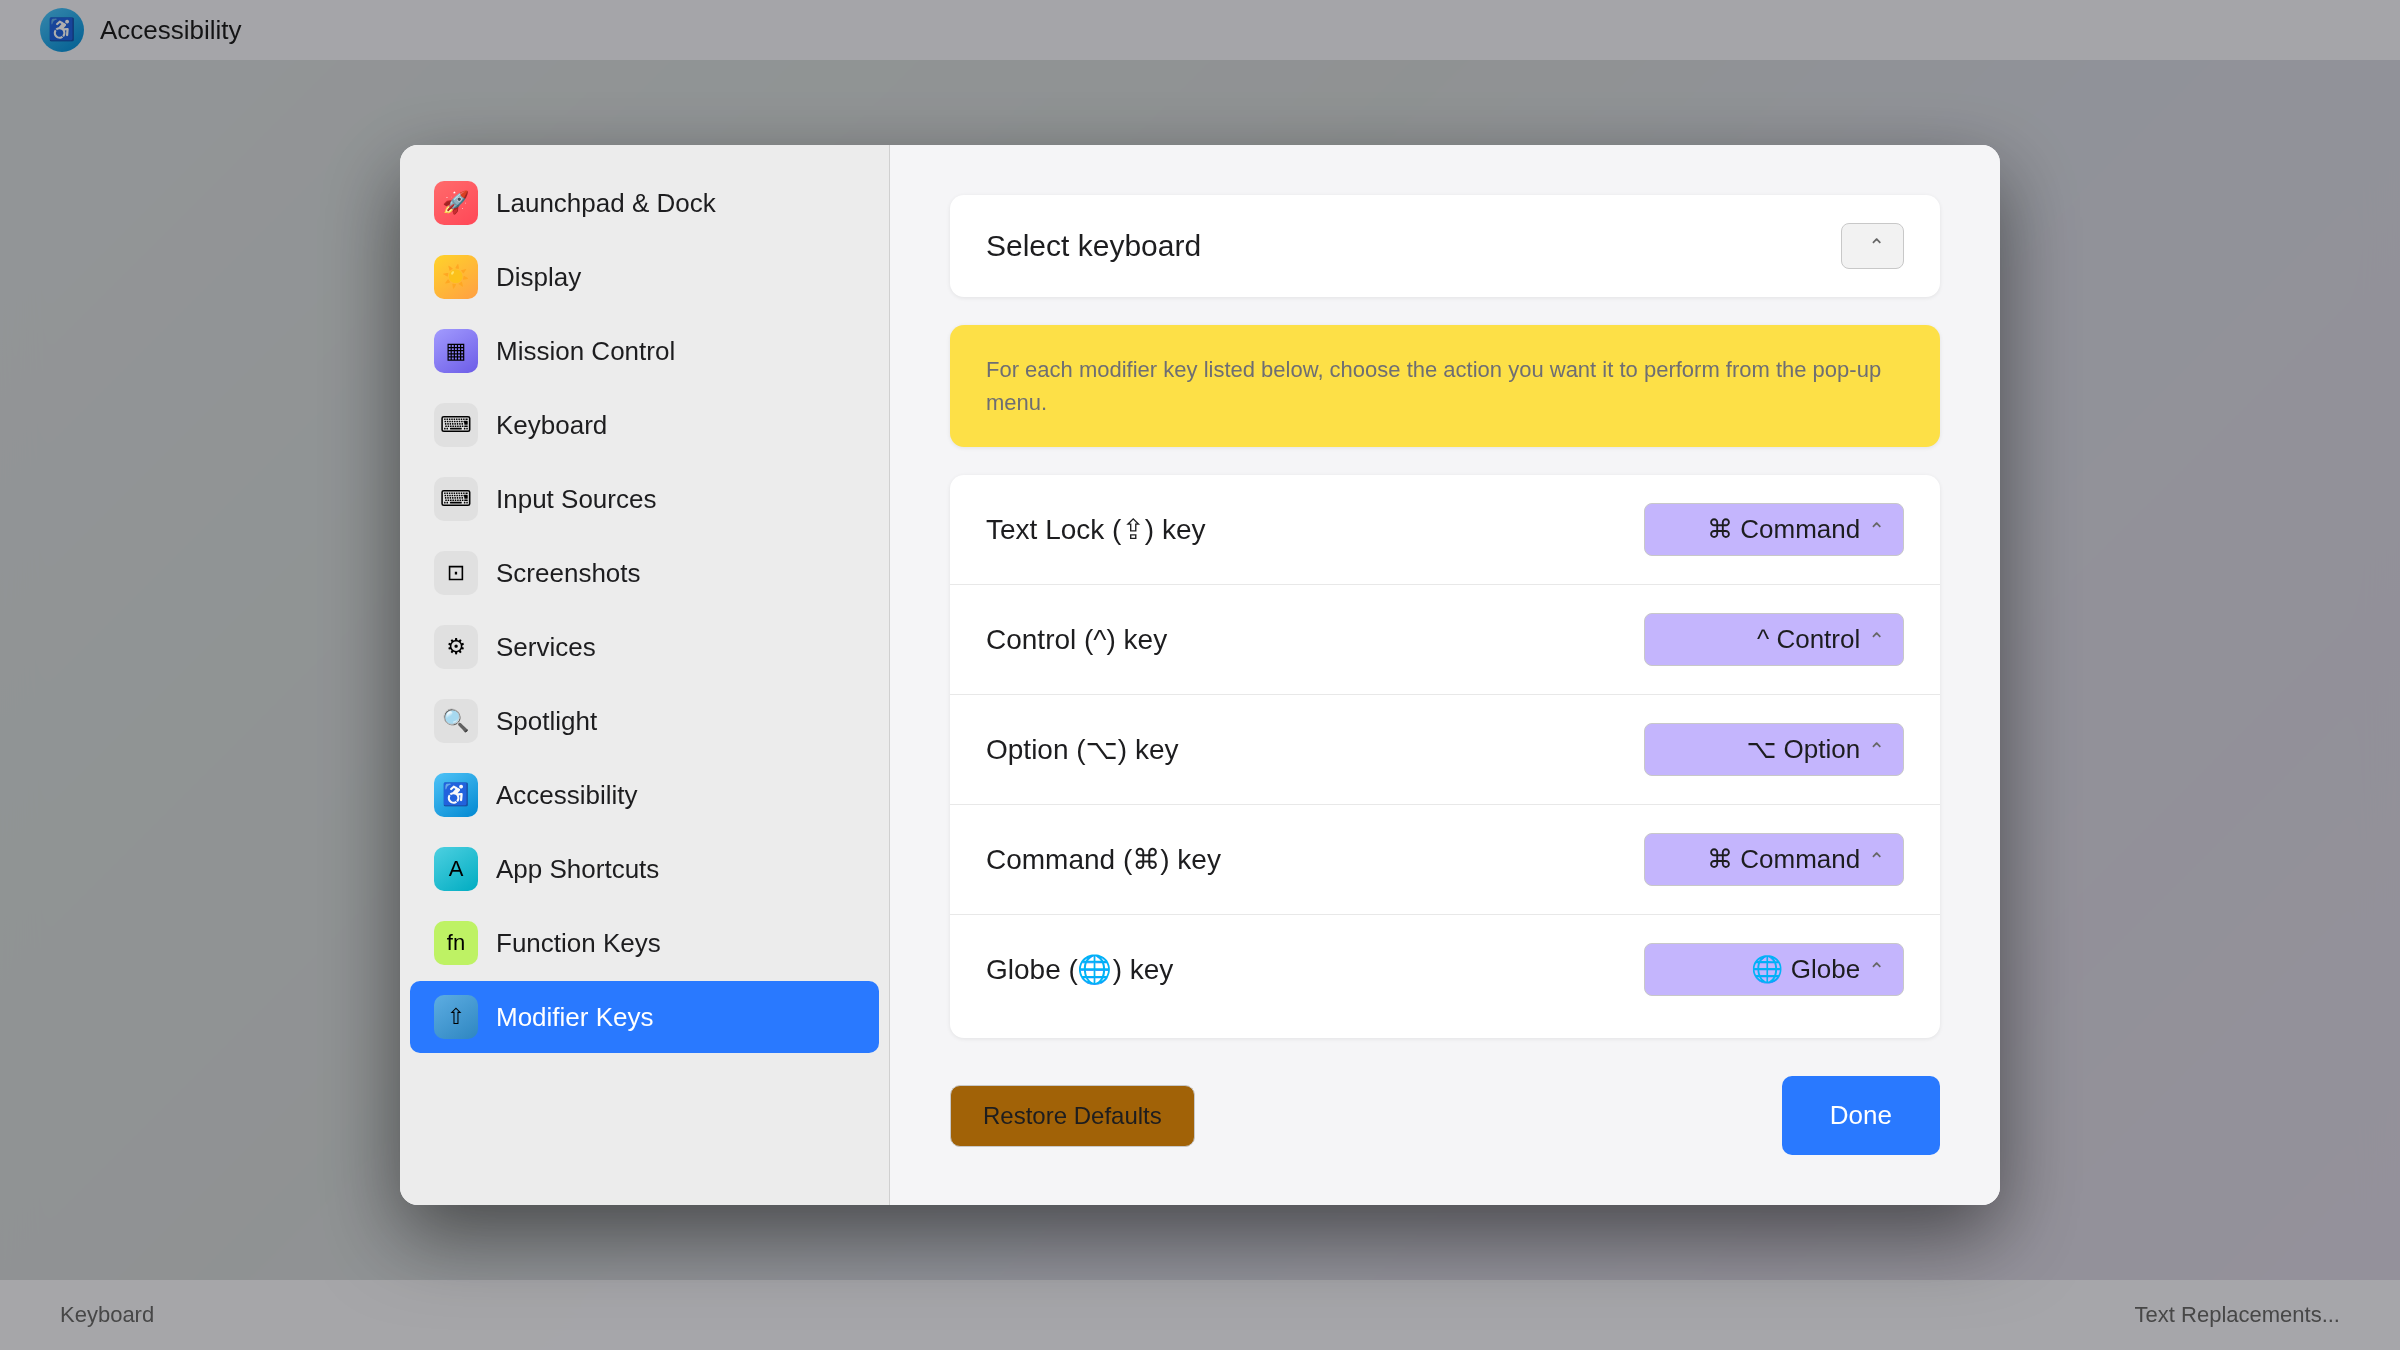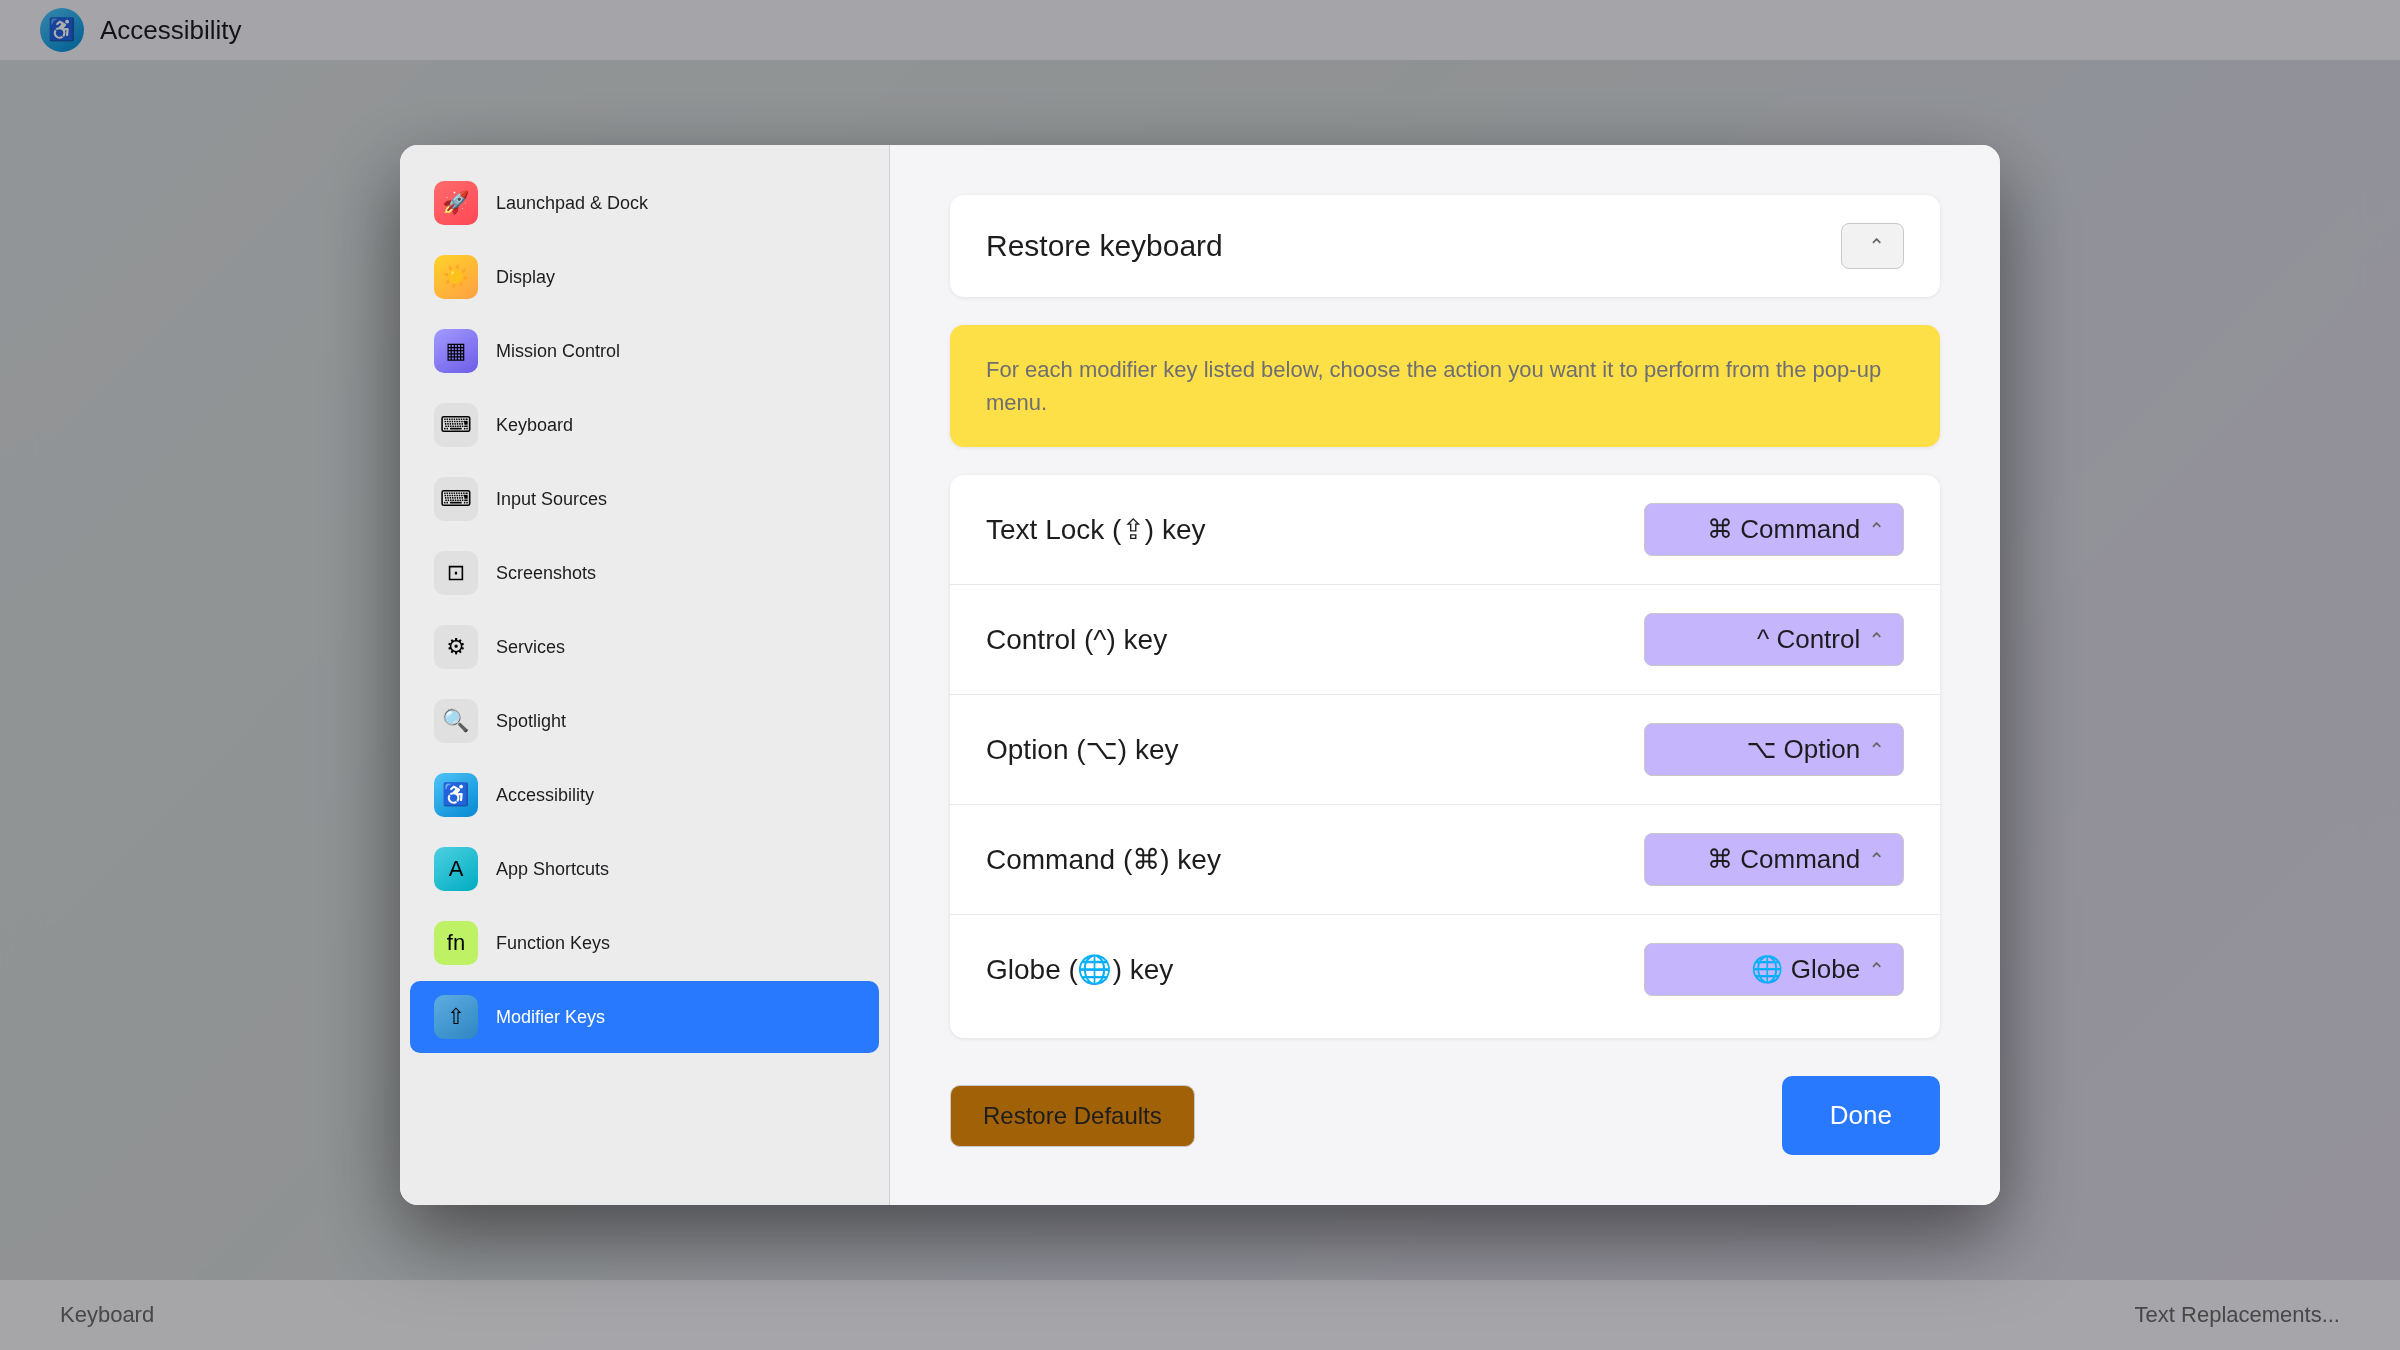--- a/index.html
+++ b/index.html
@@ -93,21 +93,21 @@
       height: 44px;
       border-radius: 10px;
       display: flex;
       align-items: center;
       justify-content: center;
       flex-shrink: 0;
       font-size: 22px;
     }
 
     .sidebar-label {
-      font-size: 18px;
+      font-size: 26px;
       color: #1d1d1f;
       font-weight: 400;
     }
 
     
     .icon-launchpad { background: linear-gradient(145deg, #ff6b6b, #ff4757); }
     .icon-display { background: linear-gradient(145deg, #ffd32a, #ff9f43); }
     .icon-mission { background: linear-gradient(145deg, #a29bfe, #6c5ce7); }
     .icon-keyboard { background: #e0e0e0; }
     .icon-input { background: #e0e0e0; }
@@ -362,21 +362,21 @@
         <div class="sidebar-item active">
           <div class="sidebar-icon icon-modifier">⇧</div>
           <span class="sidebar-label">Modifier Keys</span>
         </div>
       </div>
   </div>
 
   <div class="content">
 
     <div class="select-keyboard-card">
-      <span class="select-keyboard-label">Restore keyboard</span>
+      <span class="select-keyboard-label">Select keyboard</span>
       <div class="keyboard-dropdown">
         <span class="dropdown-arrows">⌃</span>
       </div>
     </div>
 
     <div class="description-card">
       <p class="description-text">For each modifier key listed below, choose the action you want it to perform from the pop-up menu.</p>
     </div>
 
     <div class="modifier-table" id="modifier-table-container">

